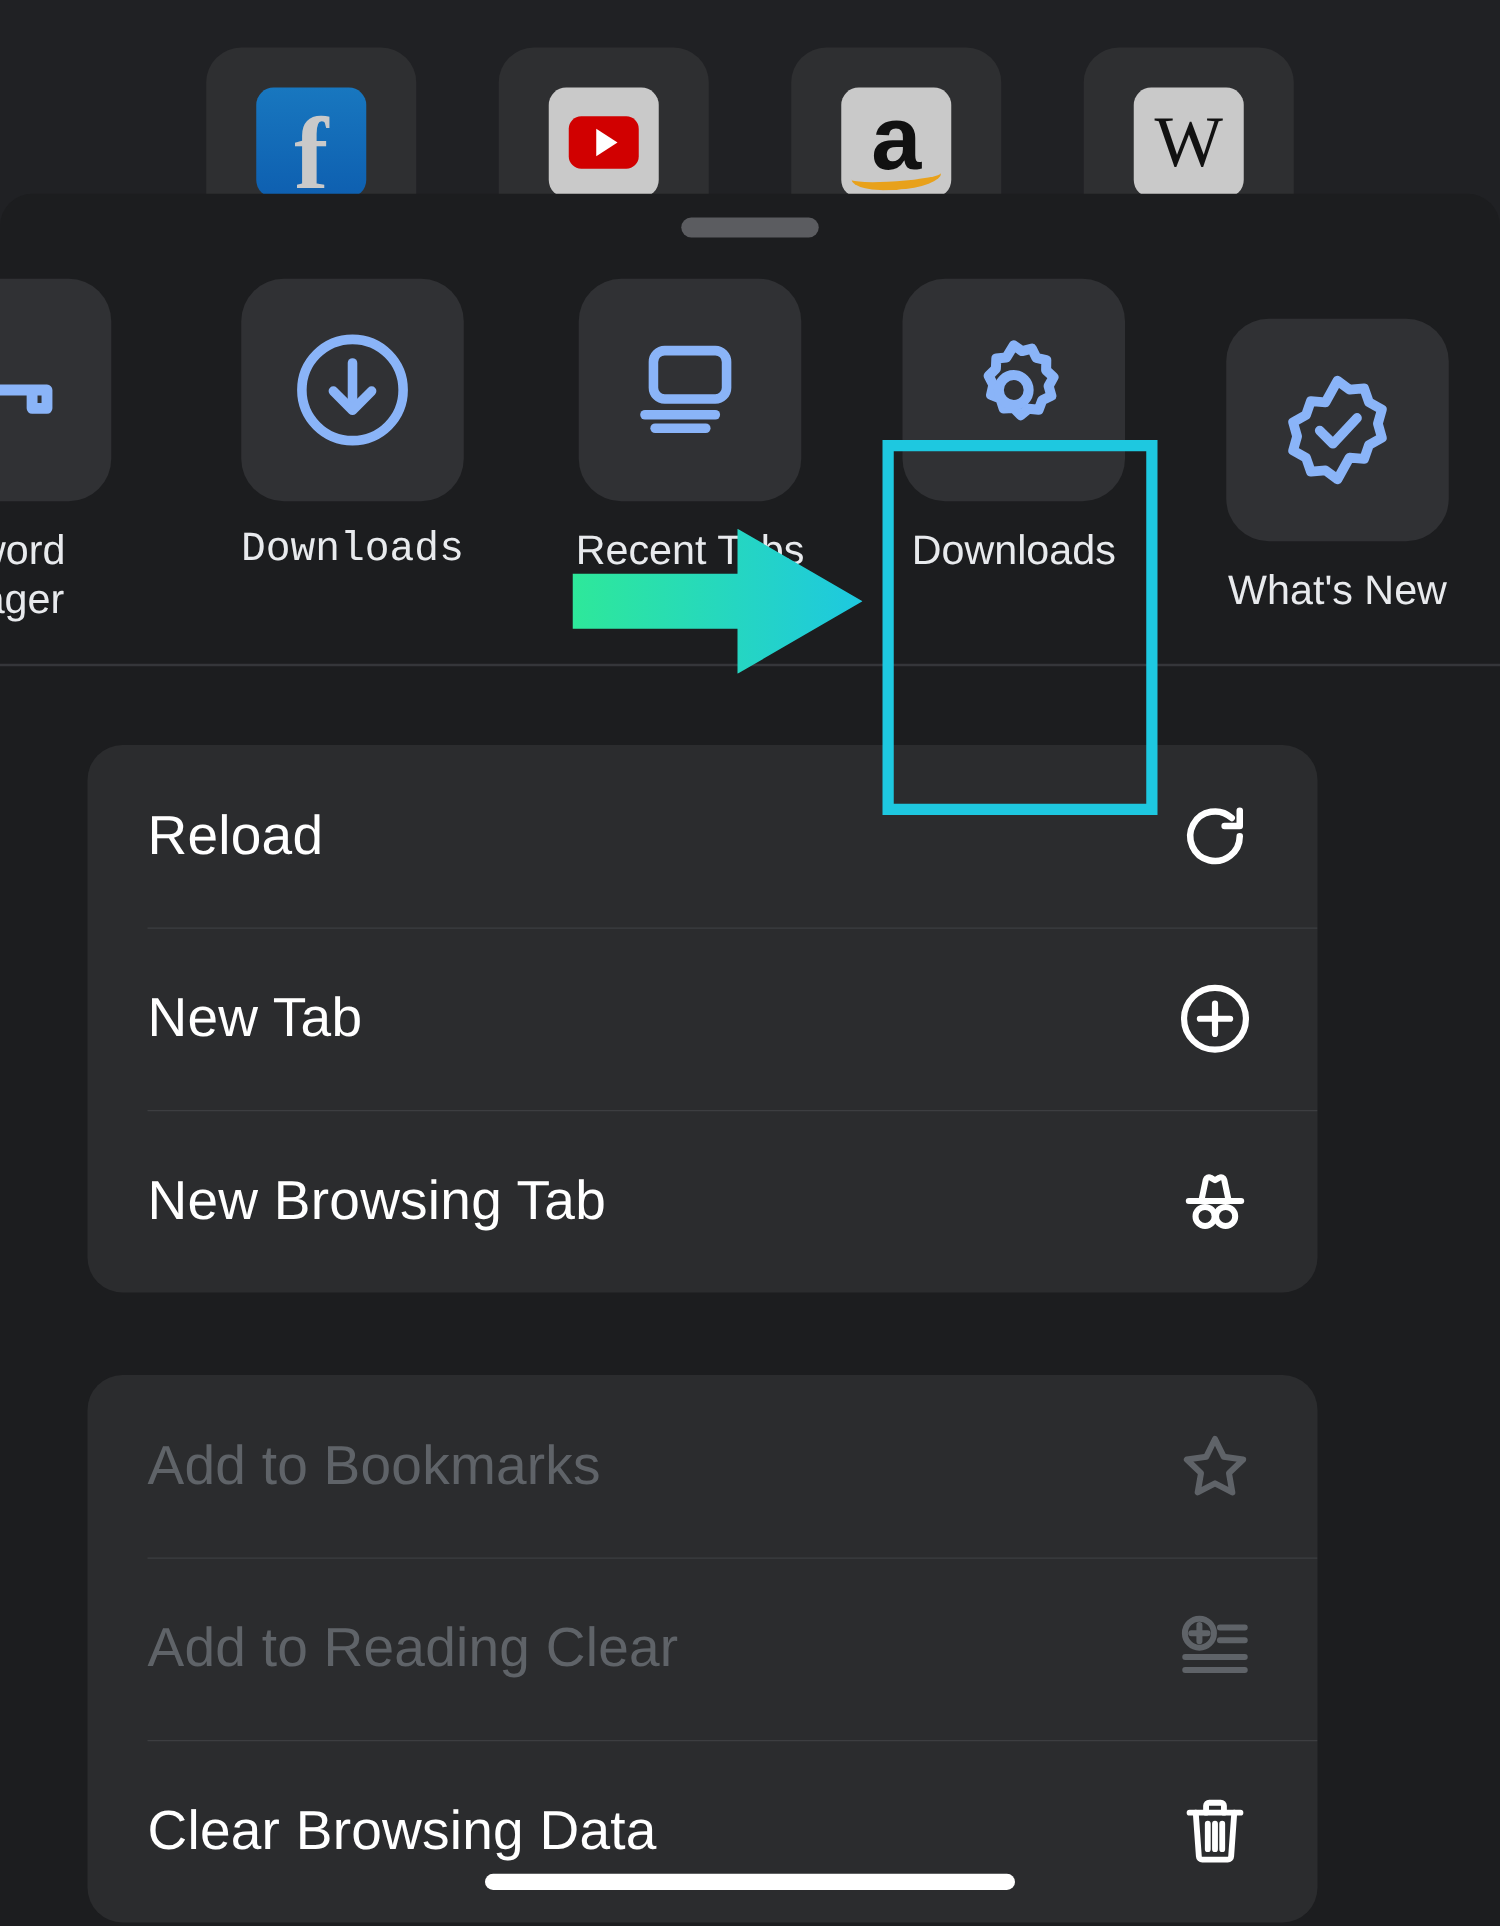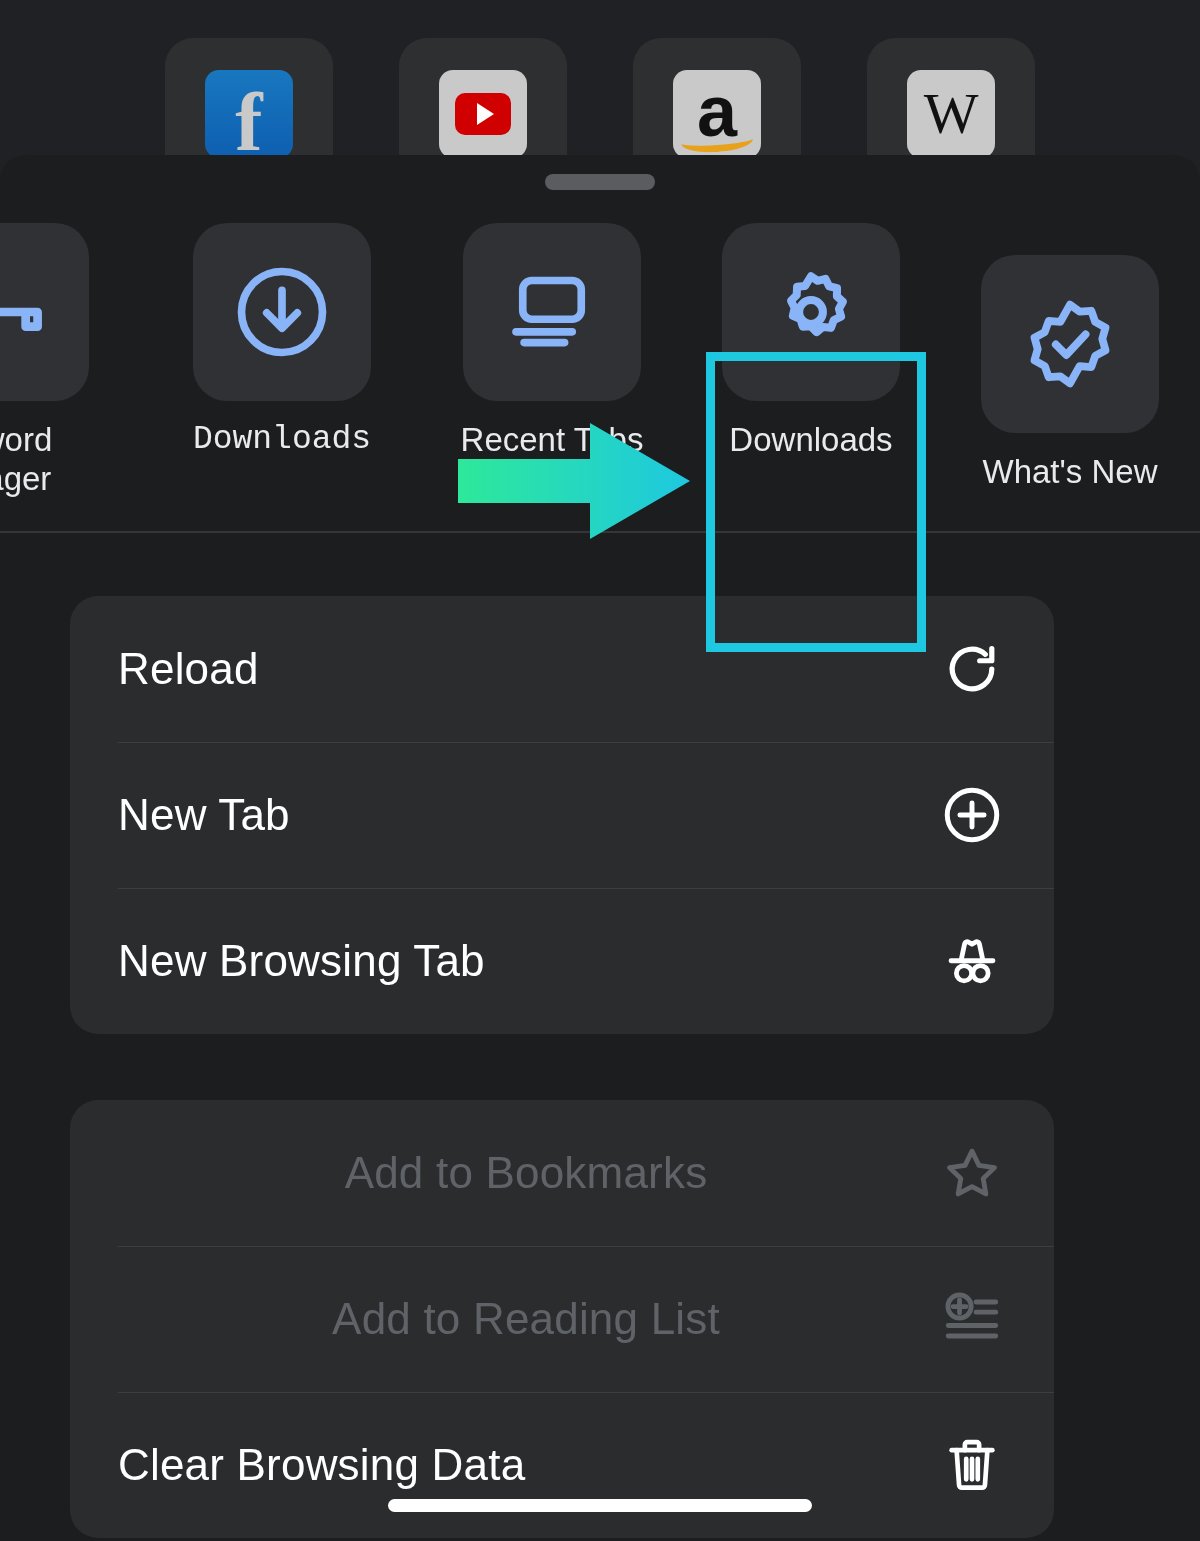--- a/index.html
+++ b/index.html
@@ -218,21 +218,21 @@
     right: 0;
     height: 1px;
     background: #3d3e41;
   }
   .menu-label {
     flex: 1;
     color: #ffffff;
     font-size: 44px;
     letter-spacing: 0.2px;
   }
-  .menu-row.disabled .menu-label { color: #5f6368; text-align: center; }
+  .menu-row.disabled .menu-label { color: #5f6368; }
   .menu-icon {
     width: 76px;
     height: 76px;
     display: flex;
     align-items: center;
     justify-content: center;
     color: #ffffff;
     flex: none;
   }
   .menu-row.disabled .menu-icon { color: #5f6368; }
@@ -399,21 +399,21 @@
       <div class="menu-row disabled">
         <span class="menu-label">Add to Bookmarks</span>
         <span class="menu-icon">
           <svg width="68" height="68" viewBox="0 0 24 24" fill="none" stroke="currentColor" stroke-width="1.7" stroke-linecap="round" stroke-linejoin="round">
             <path d="M12 4.3 L14.45 9.3 L19.95 10.1 L15.95 13.95 L16.9 19.4 L12 16.82 L7.1 19.4 L8.05 13.95 L4.05 10.1 L9.55 9.3 Z"></path>
           </svg>
         </span>
       </div>
 
       <div class="menu-row disabled">
-        <span class="menu-label">Add to Reading List</span>
+        <span class="menu-label">Add to Reading Clear</span>
         <span class="menu-icon">
           <svg width="68" height="68" viewBox="0 0 24 24">
             <circle cx="7.6" cy="7.6" r="4.1" fill="none" stroke="currentColor" stroke-width="1.7"></circle>
             <path d="M7.6 5.3 V9.9 M5.3 7.6 H9.9" stroke="currentColor" stroke-width="1.7" stroke-linecap="round"></path>
             <path d="M13.4 6.0 H20.4 M13.4 9.6 H20.4 M3.6 14.3 H20.4 M3.6 18.0 H20.4" stroke="currentColor" stroke-width="1.7" stroke-linecap="round"></path>
           </svg>
         </span>
       </div>
 
       <div class="menu-row">

